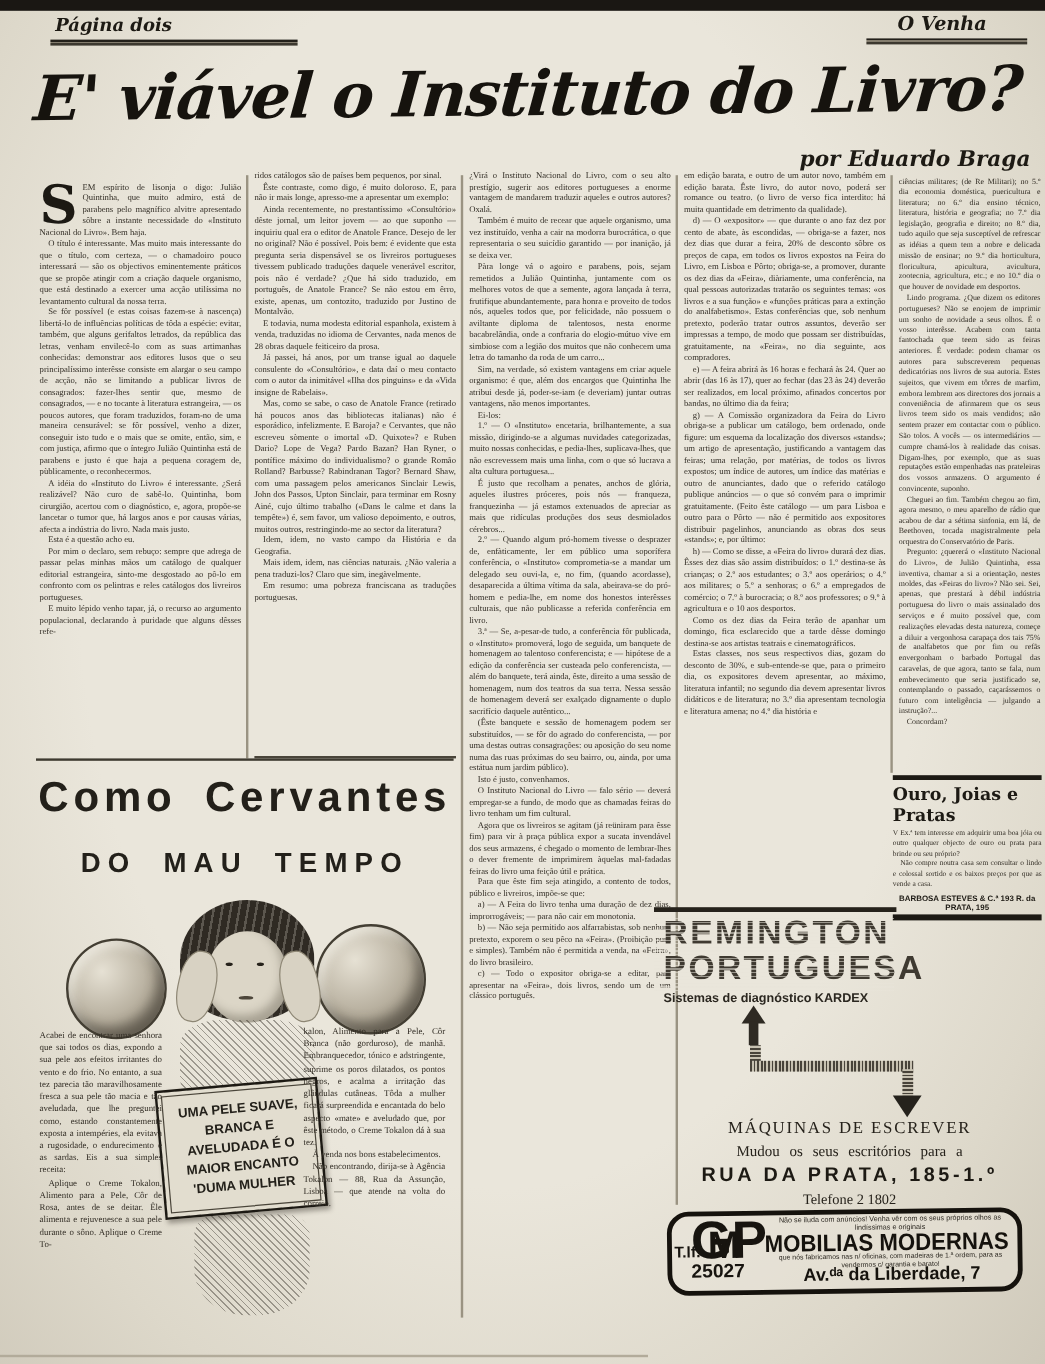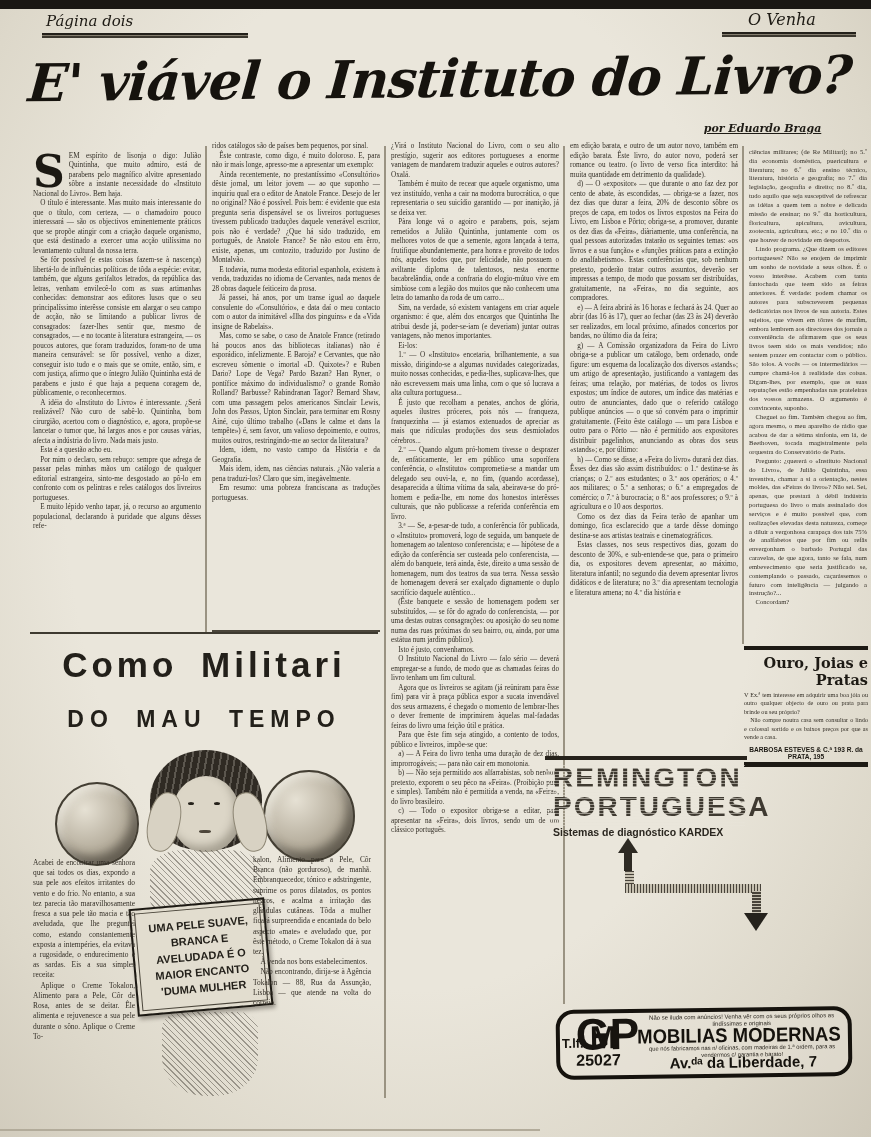--- a/index.html
+++ b/index.html
@@ -4,25 +4,25 @@
 <style>
   html,body{margin:0;padding:0;background:#b9b2a3;}
   #page{position:relative;width:871px;height:1137px;overflow:hidden;
         background:radial-gradient(ellipse at 48% 42%, #eae6db 55%, #ddd8ca 80%, #cfc9ba 100%);
         font-family:"Liberation Serif", serif;color:#2c2822;}
   .abs{position:absolute;}
   .news{font-size:7.2px;line-height:1.32;text-align:justify;white-space:pre-line;color:#332e26;}
   .news-sm{font-size:6.6px;line-height:1.34;text-align:justify;white-space:pre-line;color:#332e26;}
   .dropcap{float:left;font-family:"DejaVu Serif",serif;font-weight:bold;font-size:44px;line-height:.8;margin:2px 4px 0 0;color:#1c1913;}
   .vrule{width:1.5px;background:#9a9382;}
-  .mast{font-family:"DejaVu Serif",serif;font-style:italic;font-weight:normal;color:#1d1a14;}
+  .mast{font-family:"DejaVu Serif",serif;font-style:italic;font-weight:bold;color:#1d1a14;}
   .bar{background:linear-gradient(#23201a 35%, #847d6e 35% 62%, #3c382f 62%);}
   .headline{font-family:"DejaVu Serif",serif;font-style:italic;font-weight:bold;font-size:52px;
             letter-spacing:-1px;color:#16130e;text-align:center;transform:skewX(-5deg) rotate(-0.6deg);}
-  .byline{font-family:"DejaVu Serif",serif;font-style:italic;font-weight:bold;font-size:11px;color:#1d1a14;text-align:center;text-decoration:underline;}
+  .byline{font-family:"DejaVu Serif",serif;font-style:italic;font-weight:bold;font-size:18px;color:#1d1a14;text-align:center;}
   .sans{font-family:"Liberation Sans",sans-serif;}
   .adhead{font-family:"Liberation Sans",sans-serif;font-weight:bold;color:#23201a;text-align:center;}
   .circle{border-radius:50%;border:2px solid #433e33;
           background:radial-gradient(circle at 35% 32%, #e6e1d4 0%, #b5ad9c 55%, #6f6858 100%);
           box-shadow:inset -6px -8px 10px rgba(40,35,28,.45), inset 4px 5px 8px rgba(250,248,240,.6);}
   .hatchV{background:repeating-linear-gradient(0deg,#48433a 0 1.5px,#c7c1b1 1.5px 3px);}
   .hatchH{background:repeating-linear-gradient(90deg,#48433a 0 1.5px,#c7c1b1 1.5px 3px);}
   .shade{background:repeating-linear-gradient(45deg, rgba(45,40,32,.4) 0 1px, rgba(45,40,32,0) 1px 4px);}
 </style>
 </head>
@@ -90,21 +90,21 @@
  Estas classes, nos seus respectivos dias, gozam do desconto de 30%, e sub-entende-se que, para o primeiro dia, os expositores devem apresentar, ao máximo, literatura infantil; no segundo dia devem apresentar livros didáticos e de literatura; no 3.º dia apresentam tecnologia e literatura amena; no 4.º dia história e</div>
   <div class="abs news-sm" style="left:749px;top:148px;width:118px;height:494px;">ciências militares; (de Re Militari); no 5.º dia economia doméstica, puericultura e literatura; no 6.º dia ensino técnico, literatura, história e geografia; no 7.º dia legislação, geografia e direito; no 8.º dia, tudo aquilo que seja susceptível de refrescar as idéias a quem tem a nobre e delicada missão de ensinar; no 9.º dia horticultura, floricultura, apicultura, avicultura, zootecnia, agricultura, etc.; e no 10.º dia o que houver de novidade em desportos.
  Lindo programa. ¿Que dizem os editores portugueses? Não se enojem de imprimir um sonho de novidade a seus olhos. É o vosso interêsse. Acabem com tanta fantochada que teem sido as feiras anteriores. É verdade: podem chamar os autores para subscreverem pequenas dedicatórias nos livros de sua autoria. Estes sujeitos, que vivem em tôrres de marfim, embora lembrem aos directores dos jornais a conveniência de afirmarem que os seus livros teem sido os mais vendidos; não sentem prazer em contactar com o público. São tolos. A vocês — os intermediários — cumpre chamá-los à realidade das coisas. Digam-lhes, por exemplo, que as suas reputações estão empenhadas nas prateleiras dos vossos armazens. O argumento é convincente, suponho.
  Cheguei ao fim. Também chegou ao fim, agora mesmo, o meu aparelho de rádio que acabou de dar a sétima sinfonia, em lá, de Beethoven, tocada magistralmente pela orquestra do Conservatório de Paris.
  Pregunto: ¿quererá o «Instituto Nacional do Livro», de Julião Quintinha, essa inventiva, chamar a si a orientação, nestes moldes, das «Feiras do livro»? Não sei. Sei, apenas, que prestará à débil indústria portuguesa do livro o mais assinalado dos serviços e é muito possível que, com realizações elevadas desta natureza, começe a diluir a vergonhosa carapaça dos tais 75% de analfabetos que por fim ou refãs envergonham o barbado Portugal das caravelas, de que agora, tanto se fala, num embevecimento que seria justificado se, contemplando o passado, caçarássemos o futuro com inteligência — julgando a instrução?...
  Concordam?</div>
 
   <div class="abs" style="left:212px;top:630px;width:168px;height:2px;background:#4a453a;"></div>
 
   <div class="abs" style="left:30px;top:632px;width:348px;height:2px;background:#3e3a30;"></div>
-  <div class="abs adhead" style="left:26px;top:645px;width:356px;font-size:35px;letter-spacing:4px;word-spacing:10px;">Como Militari</div>
+  <div class="abs adhead" style="left:26px;top:645px;width:356px;font-size:35px;letter-spacing:4px;word-spacing:10px;">Como Cervantes</div>
   <div class="abs adhead" style="left:26px;top:706px;width:356px;font-size:23px;letter-spacing:6px;word-spacing:10px;">DO MAU TEMPO</div>
 
   <div class="abs circle" style="left:55px;top:782px;width:80px;height:80px;"></div>
   <div class="abs circle" style="left:263px;top:770px;width:88px;height:88px;"></div>
   <div class="abs" style="left:150px;top:750px;width:112px;height:100px;border-radius:52% 52% 46% 46%;background:#2f2a23;background-image:repeating-linear-gradient(100deg, rgba(225,220,208,.25) 0 2px, rgba(0,0,0,0) 2px 7px);"></div>
   <div class="abs" style="left:172px;top:776px;width:68px;height:76px;border-radius:50% 50% 46% 46%;background:#dcd6c7;box-shadow:inset -5px -6px 8px rgba(70,62,50,.35);"></div>
   <div class="abs" style="left:188px;top:802px;width:6px;height:3px;border-radius:50%;background:#26221b;"></div>
   <div class="abs" style="left:214px;top:802px;width:6px;height:3px;border-radius:50%;background:#26221b;"></div>
   <div class="abs" style="left:199px;top:830px;width:12px;height:3px;border-radius:40%;background:#4d463a;"></div>
   <div class="abs" style="left:148px;top:792px;width:30px;height:58px;border-radius:45%;background:#d8d2c3;border:1px solid #8d8674;transform:rotate(12deg);"></div>
@@ -116,40 +116,46 @@
     <div class="sans" style="font-weight:bold;font-size:11px;line-height:1.45;text-align:center;color:#23201a;padding:4px 6px;">UMA PELE SUAVE, BRANCA E AVELUDADA É O MAIOR ENCANTO 'DUMA MULHER</div>
   </div>
 
   <div class="abs news" style="left:33px;top:858px;width:102px;height:276px;font-size:7.4px;line-height:1.38;">Acabei de encontrar uma senhora que sai todos os dias, expondo a sua pele aos efeitos irritantes do vento e do frio. No entanto, a sua tez parecia tão maravilhosamente fresca a sua pele tão macia e tão aveludada, que lhe preguntei como, estando constantemente exposta a intempéries, ela evitava a rugosidade, o endurecimento e as sardas. Eis a sua simples receita:
  Aplique o Creme Tokalon, Alimento para a Pele, Côr de Rosa, antes de se deitar. Êle alimenta e rejuvenesce a sua pele durante o sôno. Aplique o Creme To-</div>
   <div class="abs news" style="left:253px;top:855px;width:118px;height:260px;font-size:7.4px;line-height:1.38;">kalon, Alimento para a Pele, Côr Branca (não gorduroso), de manhã. Embranquecedor, tónico e adstringente, suprime os poros dilatados, os pontos negros, e acalma a irritação das glândulas cutâneas. Tôda a mulher ficará surpreendida e encantada do belo aspecto «mate» e aveludado que, por êste método, o Creme Tokalon dá à sua tez.
  À venda nos bons estabelecimentos.
  Não encontrando, dirija-se à Agência Tokalon — 88, Rua da Assunção, Lisboa — que atende na volta do correio.</div>
 
   <div class="abs" style="left:744px;top:646px;width:124px;height:112px;border-top:4px solid #1d1a14;border-bottom:5px solid #1d1a14;">
-    <div style="font-family:'DejaVu Serif',serif;font-weight:bold;font-size:14.5px;text-align:right;margin-top:4px;color:#1d1a14;">Ouro, Joias e Pratas</div>
+    <div style="font-family:'DejaVu Serif',serif;font-weight:bold;font-size:14.5px;text-align:left;margin-top:4px;color:#1d1a14;">Ouro, Joias e Pratas</div>
     <div class="news" style="font-size:6.2px;line-height:1.36;margin-top:3px;">V Ex.ª tem interesse em adquirir uma boa jóia ou outro qualquer objecto de ouro ou prata para brinde ou seu próprio?
  Não compre noutra casa sem consultar o lindo e colossal sortido e os baixos preços por que as vende a casa.</div>
     <div class="sans" style="font-weight:bold;font-size:6.6px;text-align:center;margin-top:4px;color:#1d1a14;">BARBOSA ESTEVES &amp; C.ª  193 R. da PRATA, 195</div>
   </div>
 
   <div class="abs" style="left:545px;top:756px;width:202px;height:116px;border-top:4px solid #26221b;">
     <div class="sans" style="font-weight:bold;font-size:28px;letter-spacing:2px;color:#3f3a31;padding:3px 0 0 8px;line-height:1.05;">REMINGTON</div>
     <div class="sans" style="font-weight:bold;font-size:28px;letter-spacing:2px;color:#3f3a31;padding-left:8px;line-height:1.05;">PORTUGUESA</div>
     <div class="abs" style="left:0;top:4px;width:200px;height:62px;background:repeating-linear-gradient(0deg, rgba(232,228,217,.55) 0 1px, rgba(0,0,0,0) 1px 3px);"></div>
     <div class="sans" style="font-weight:bold;font-size:10.5px;color:#2b2720;padding:4px 0 0 8px;">Sistemas de diagnóstico KARDEX</div>
   </div>
 
   <div class="abs" style="left:618px;top:838px;width:0;height:0;border-left:10px solid transparent;border-right:10px solid transparent;border-bottom:15px solid #2e2a23;"></div>
   <div class="abs" style="left:624px;top:851px;width:8px;height:20px;background:#2e2a23;"></div>
   <div class="abs hatchV" style="left:625px;top:871px;width:9px;height:16px;"></div>
   <div class="abs hatchH" style="left:625px;top:884px;width:136px;height:9px;"></div>
   <div class="abs hatchV" style="left:752px;top:891px;width:9px;height:24px;"></div>
   <div class="abs" style="left:744px;top:913px;width:0;height:0;border-left:12px solid transparent;border-right:12px solid transparent;border-top:18px solid #25221c;"></div>
 
+  <div class="abs" style="left:565px;top:933px;width:286px;text-align:center;">
+    <div style="font-size:14px;letter-spacing:1.5px;color:#26221b;">MÁQUINAS DE ESCREVER</div>
+    <div style="font-size:12.5px;word-spacing:5px;margin-top:3px;color:#26221b;">Mudou os seus escritórios para a</div>
+    <div class="sans" style="font-weight:bold;font-size:16.5px;letter-spacing:3px;margin-top:3px;color:#1d1a14;">RUA DA PRATA, 185-1.º</div>
+    <div style="font-size:12px;margin-top:3px;color:#26221b;">Telefone 2 1802</div>
+  </div>
 
   <div class="abs" style="left:556px;top:1008px;width:288px;height:62px;border:4px solid #15120d;border-radius:18px;transform:rotate(-0.8deg);background:rgba(234,230,220,.4);">
     <span class="abs sans" style="left:16px;top:-4px;font-weight:bold;font-size:44px;color:#17140f;">G</span>
     <span class="abs sans" style="left:30px;top:6px;font-weight:bold;font-size:32px;color:#17140f;">M</span>
     <span class="abs sans" style="left:50px;top:-4px;font-weight:bold;font-size:44px;color:#17140f;">P</span>
     <span class="abs sans" style="left:2px;top:22px;font-weight:bold;font-size:13px;color:#17140f;">T.lf.</span>
     <span class="abs sans" style="left:16px;top:38px;font-weight:bold;font-size:16px;color:#17140f;">25027</span>
     <div class="abs sans" style="left:84px;top:2px;width:196px;font-size:6px;line-height:1.2;text-align:center;color:#2b2720;">Não se iluda com anúncios! Venha vêr com os seus próprios olhos as lindíssimas e originais</div>
     <div class="abs sans" style="left:74px;top:13px;width:210px;font-weight:bold;font-size:18.5px;text-align:center;color:#15120d;transform:scaleY(1.08);">MOBILIAS MODERNAS</div>
     <div class="abs sans" style="left:84px;top:33px;width:196px;font-size:5.8px;line-height:1.2;text-align:center;color:#2b2720;">que nós fabricamos nas n/ oficinas, com madeiras de 1.ª ordem, para as vendermos c/ garantia e barato!</div>

